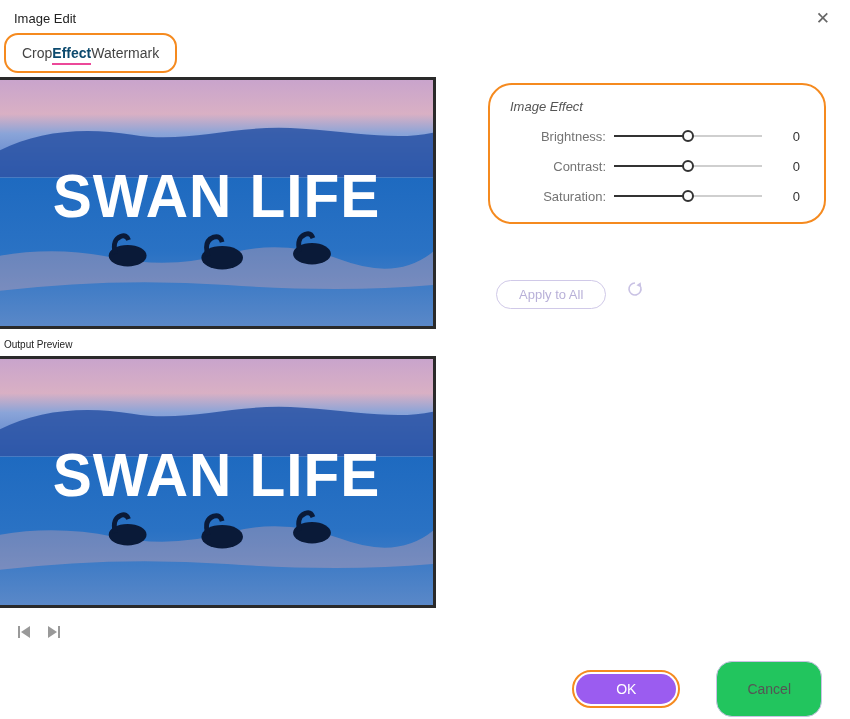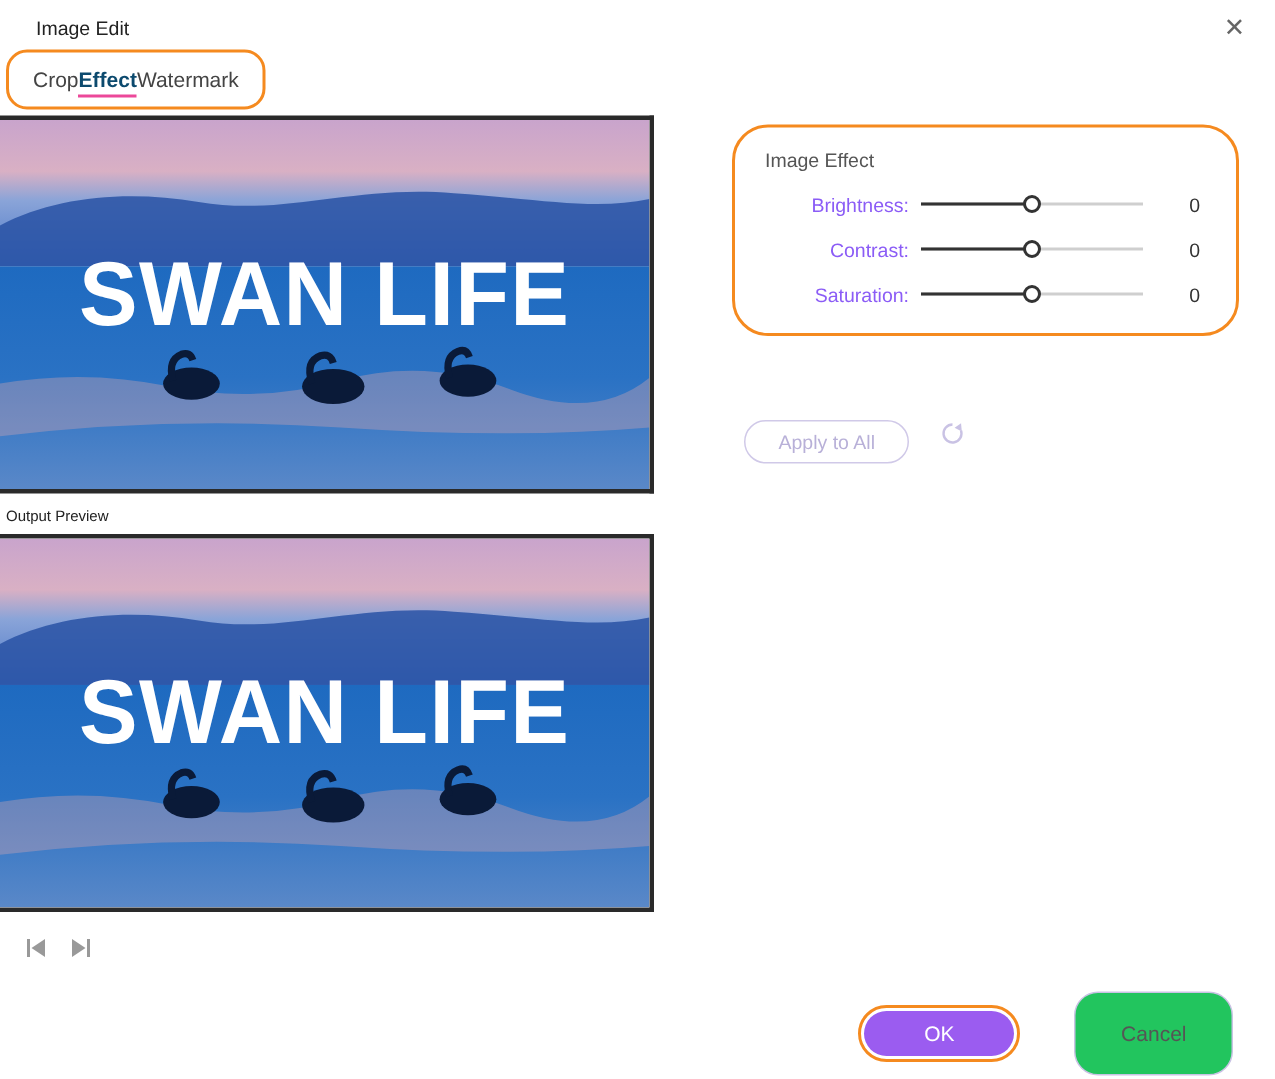--- a/index.html
+++ b/index.html
@@ -10,21 +10,21 @@
       background: #fff;
       width: 850px;
       height: 719px;
       overflow: hidden;
       position: relative;
     }
     .titlebar {
       display: flex;
       justify-content: space-between;
       align-items: center;
-      padding: 8px 14px 6px 24px;
+      padding: 8px 14px 6px 14px;
     }
     .titlebar .title { font-size: 13px; color: #222; }
     .close-x {
       font-size: 17px;
       color: #666;
       cursor: pointer;
       padding: 2px 6px;
       line-height: 1;
     }
     .tabs-wrap {
@@ -88,32 +88,33 @@
     .effect-box {
       border: 2px solid #f58a1f;
       border-radius: 24px;
       padding: 14px 24px 18px 20px;
       margin-top: 0;
     }
     .effect-title {
       font-size: 13px;
       color: #555;
       margin-bottom: 14px;
+      font-style: italic;
     }
     .effect-row {
       display: flex;
       align-items: center;
       margin-bottom: 14px;
     }
     .effect-row:last-child { margin-bottom: 0; }
     .effect-row label {
       width: 104px;
       text-align: right;
       font-size: 13px;
-      color: #8b5cf6;
+      color: #737373;
       padding-right: 8px;
     }
     .slider {
       flex: 1;
       position: relative;
       height: 16px;
       cursor: pointer;
     }
     .slider .track {
       position: absolute;

